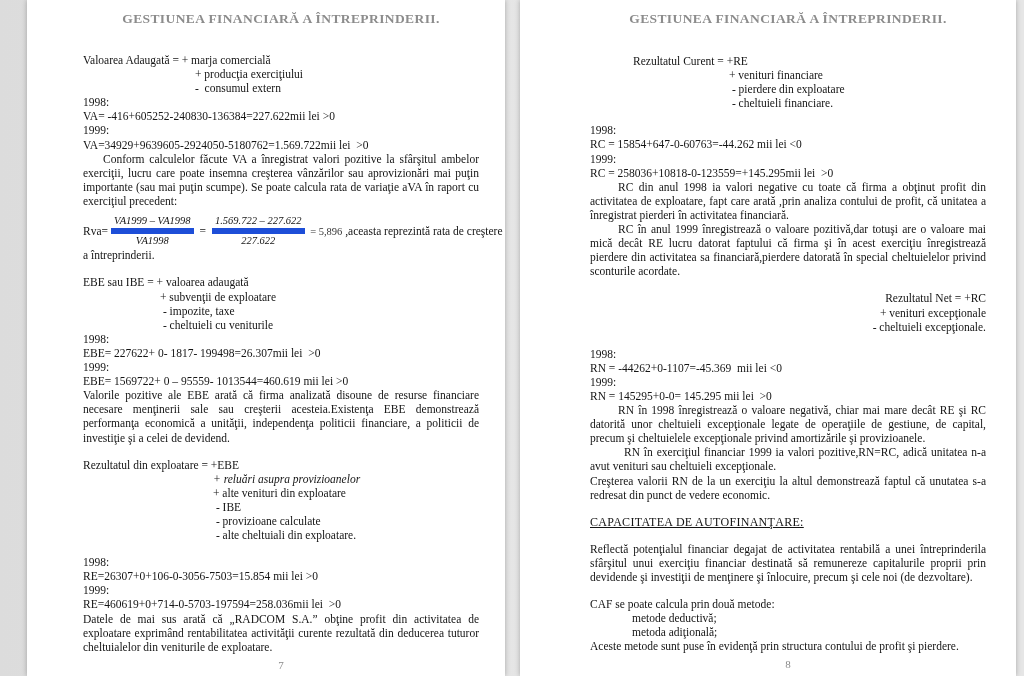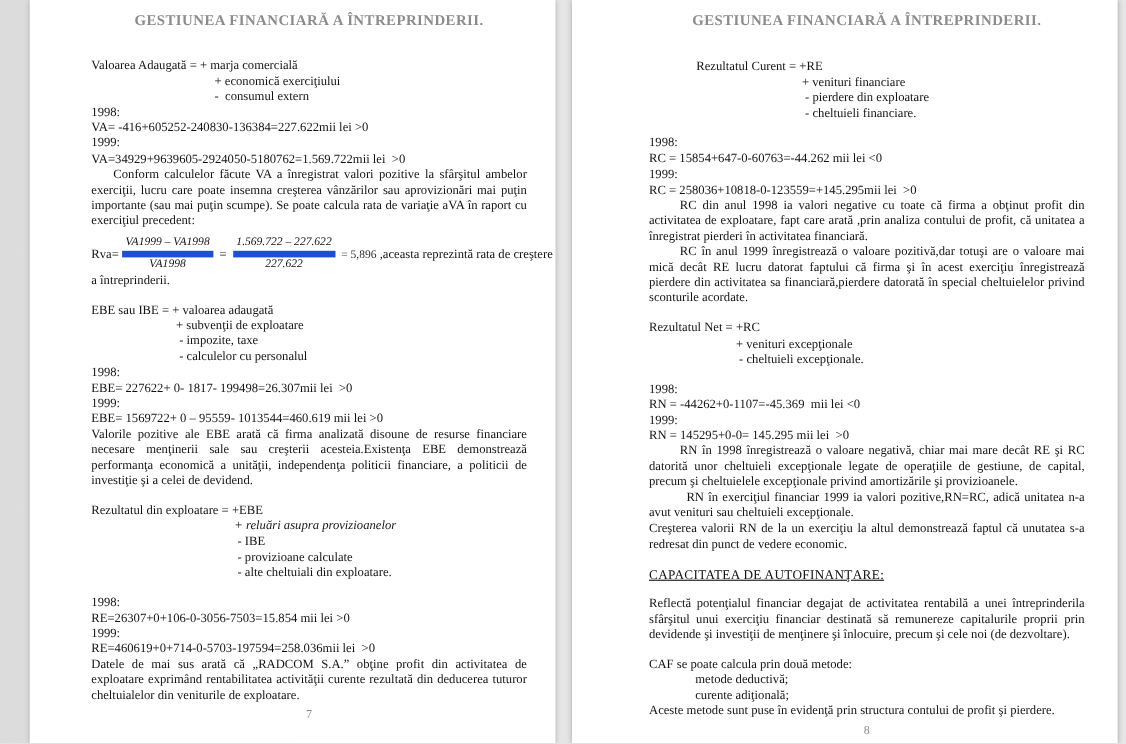--- a/index.html
+++ b/index.html
@@ -81,44 +81,45 @@
 </style>
 </head>
 <body>
 
 <div class="spread">
   <div class="page page-left">
     <div>
         <div class="page-title">GESTIUNEA FINANCIARĂ A ÎNTREPRINDERII.</div>
         <div style="margin-top: 26px;">
           <div class="tline">Valoarea Adaugată = + marja comercială</div>
-          <div class="tline" style="padding-left: 112px;">+ economică exerciţiului</div>
+          <div class="tline" style="padding-left: 112px;">+ producţia exerciţiului</div>
           <div class="tline" style="padding-left: 112px;">-  consumul extern</div>
         </div>
         <div class="tline">1998:</div>
         <div class="tline">VA= -416+605252-240830-136384=227.622mii lei &gt;0</div>
         <div class="tline">1999:</div>
         <div class="tline">VA=34929+9639605-2924050-5180762=1.569.722mii lei  &gt;0</div>
         <p class="tpara" style="text-indent: 20px;">Conform calculelor făcute VA a înregistrat valori pozitive la sfârşitul ambelor exerciţii, lucru care poate insemna creşterea vânzărilor sau aprovizionări mai puţin importante (sau mai puţin scumpe). Se poate calcula rata de variaţie aVA în raport cu exerciţiul precedent:</p>
         <div class="rva-line" style="margin-top: 8px;"><span>Rva=</span><span class="frac"><span class="num">VA1999 – VA1998</span><span class="den">VA1998</span></span><span> = </span><span class="frac"><span class="num">1.569.722 – 227.622</span><span class="den">227.622</span></span><span class="rva-result"> = 5,896</span><span> ,aceasta reprezintă rata de creştere</span></div>
         <div class="tline">a întreprinderii.</div>
         <div style="margin-top: 13px;">
           <div class="tline">EBE sau IBE = + valoarea adaugată</div>
           <div class="tline" style="padding-left: 77px;">+ subvenţii de exploatare</div>
           <div class="tline" style="padding-left: 77px;"> - impozite, taxe</div>
-          <div class="tline" style="padding-left: 77px;"> - calculelor cu personalul</div>
+          <div class="tline" style="padding-left: 77px;"> - cheltuieli cu veniturile</div>
         </div>
         <div class="tline">1998:</div>
         <div class="tline">EBE= 227622+ 0- 1817- 199498=26.307mii lei  &gt;0</div>
         <div class="tline">1999:</div>
         <div class="tline">EBE= 1569722+ 0 – 95559- 1013544=460.619 mii lei &gt;0</div>
         <p class="tpara">Valorile pozitive ale EBE arată că firma analizată disoune de resurse financiare necesare menţinerii sale sau creşterii acesteia.Existenţa EBE demonstrează performanţa economică a unităţii, independenţa politicii financiare, a politicii de investiţie şi a celei de devidend.</p>
         <div style="margin-top: 13px;">
           <div class="tline">Rezultatul din exploatare = +EBE</div>
           <div class="tline" style="padding-left: 130px; font-style: italic;">+ reluări asupra provizioanelor</div>
+          <div class="tline" style="padding-left: 130px;">+ alte venituri din exploatare</div>
           <div class="tline" style="padding-left: 130px;"> - IBE</div>
           <div class="tline" style="padding-left: 130px;"> - provizioane calculate</div>
           <div class="tline" style="padding-left: 130px;"> - alte cheltuiali din exploatare.</div>
         </div>
         <div class="tline" style="margin-top: 13px;">1998:</div>
         <div class="tline">RE=26307+0+106-0-3056-7503=15.854 mii lei &gt;0</div>
         <div class="tline">1999:</div>
         <div class="tline">RE=460619+0+714-0-5703-197594=258.036mii lei  &gt;0</div>
         <p class="tpara">Datele de mai sus arată că „RADCOM S.A.” obţine profit din activitatea de exploatare exprimând rentabilitatea activităţii curente  rezultată din deducerea tuturor cheltuialelor din veniturile de exploatare.</p>
         <div class="tpagenum">7</div>
@@ -132,34 +133,34 @@
           <div class="tline" style="padding-left: 96px;">+ venituri financiare</div>
           <div class="tline" style="padding-left: 96px;"> - pierdere din exploatare</div>
           <div class="tline" style="padding-left: 96px;"> - cheltuieli financiare.</div>
         </div>
         <div class="tline" style="margin-top: 13px;">1998:</div>
         <div class="tline">RC = 15854+647-0-60763=-44.262 mii lei &lt;0</div>
         <div class="tline">1999:</div>
         <div class="tline">RC = 258036+10818-0-123559=+145.295mii lei  &gt;0</div>
         <p class="tpara" style="text-indent: 28px;">RC din anul 1998 ia valori negative cu toate că firma a obţinut profit din activitatea de exploatare, fapt care arată ,prin analiza contului de profit, că unitatea a înregistrat pierderi în activitatea financiară.</p>
         <p class="tpara" style="text-indent: 28px;">RC în anul 1999 înregistrează o valoare pozitivă,dar totuşi are o valoare mai mică decât RE lucru datorat faptului că firma şi în acest exerciţiu înregistrează pierdere din activitatea sa financiară,pierdere datorată în special cheltuielelor privind sconturile acordate.</p>
-        <div style="margin-top: 13px;">
+        <div style="margin-top: 13px; text-align: right;">
           <div class="tline">Rezultatul Net = +RC</div>
           <div class="tline" style="padding-left: 79px;">+ venituri excepţionale</div>
           <div class="tline" style="padding-left: 79px;"> - cheltuieli excepţionale.</div>
         </div>
         <div class="tline" style="margin-top: 13px;">1998:</div>
         <div class="tline">RN = -44262+0-1107=-45.369  mii lei &lt;0</div>
         <div class="tline">1999:</div>
         <div class="tline">RN = 145295+0-0= 145.295 mii lei  &gt;0</div>
         <p class="tpara" style="text-indent: 28px;">RN în 1998 înregistrează o valoare negativă, chiar mai mare decât RE şi RC datorită unor cheltuieli excepţionale legate de operaţiile de gestiune, de capital, precum şi cheltuielele excepţionale privind amortizările şi provizioanele.</p>
         <p class="tpara" style="text-indent: 34px;">RN în exerciţiul financiar 1999 ia valori pozitive,RN=RC, adică unitatea n-a avut venituri sau cheltuieli excepţionale.</p>
         <p class="tpara">Creşterea valorii RN de la un exerciţiu la altul demonstrează faptul că unutatea s-a redresat din punct de vedere economic.</p>
         <div class="theading" style="margin-top: 13px;">CAPACITATEA DE AUTOFINANŢARE:</div>
         <p class="tpara" style="margin-top: 13px;">Reflectă potenţialul financiar degajat de activitatea rentabilă a unei întreprinderila sfârşitul unui exerciţiu financiar destinată să remunereze capitalurile proprii prin devidende şi investiţii de menţinere şi înlocuire, precum şi cele noi (de dezvoltare).</p>
         <div class="tline" style="margin-top: 13px;">CAF se poate calcula prin două metode:</div>
         <div class="tline" style="padding-left: 42px;">metode deductivă;</div>
-        <div class="tline" style="padding-left: 42px;">curente adiţională;</div>
+        <div class="tline" style="padding-left: 42px;">metoda adiţională;</div>
         <div class="tline">Aceste metode sunt puse în evidenţă prin structura contului de profit şi pierdere.</div>
         <div class="tpagenum">8</div>
       </div>
   </div>
 </div>
 
 </body></html>

